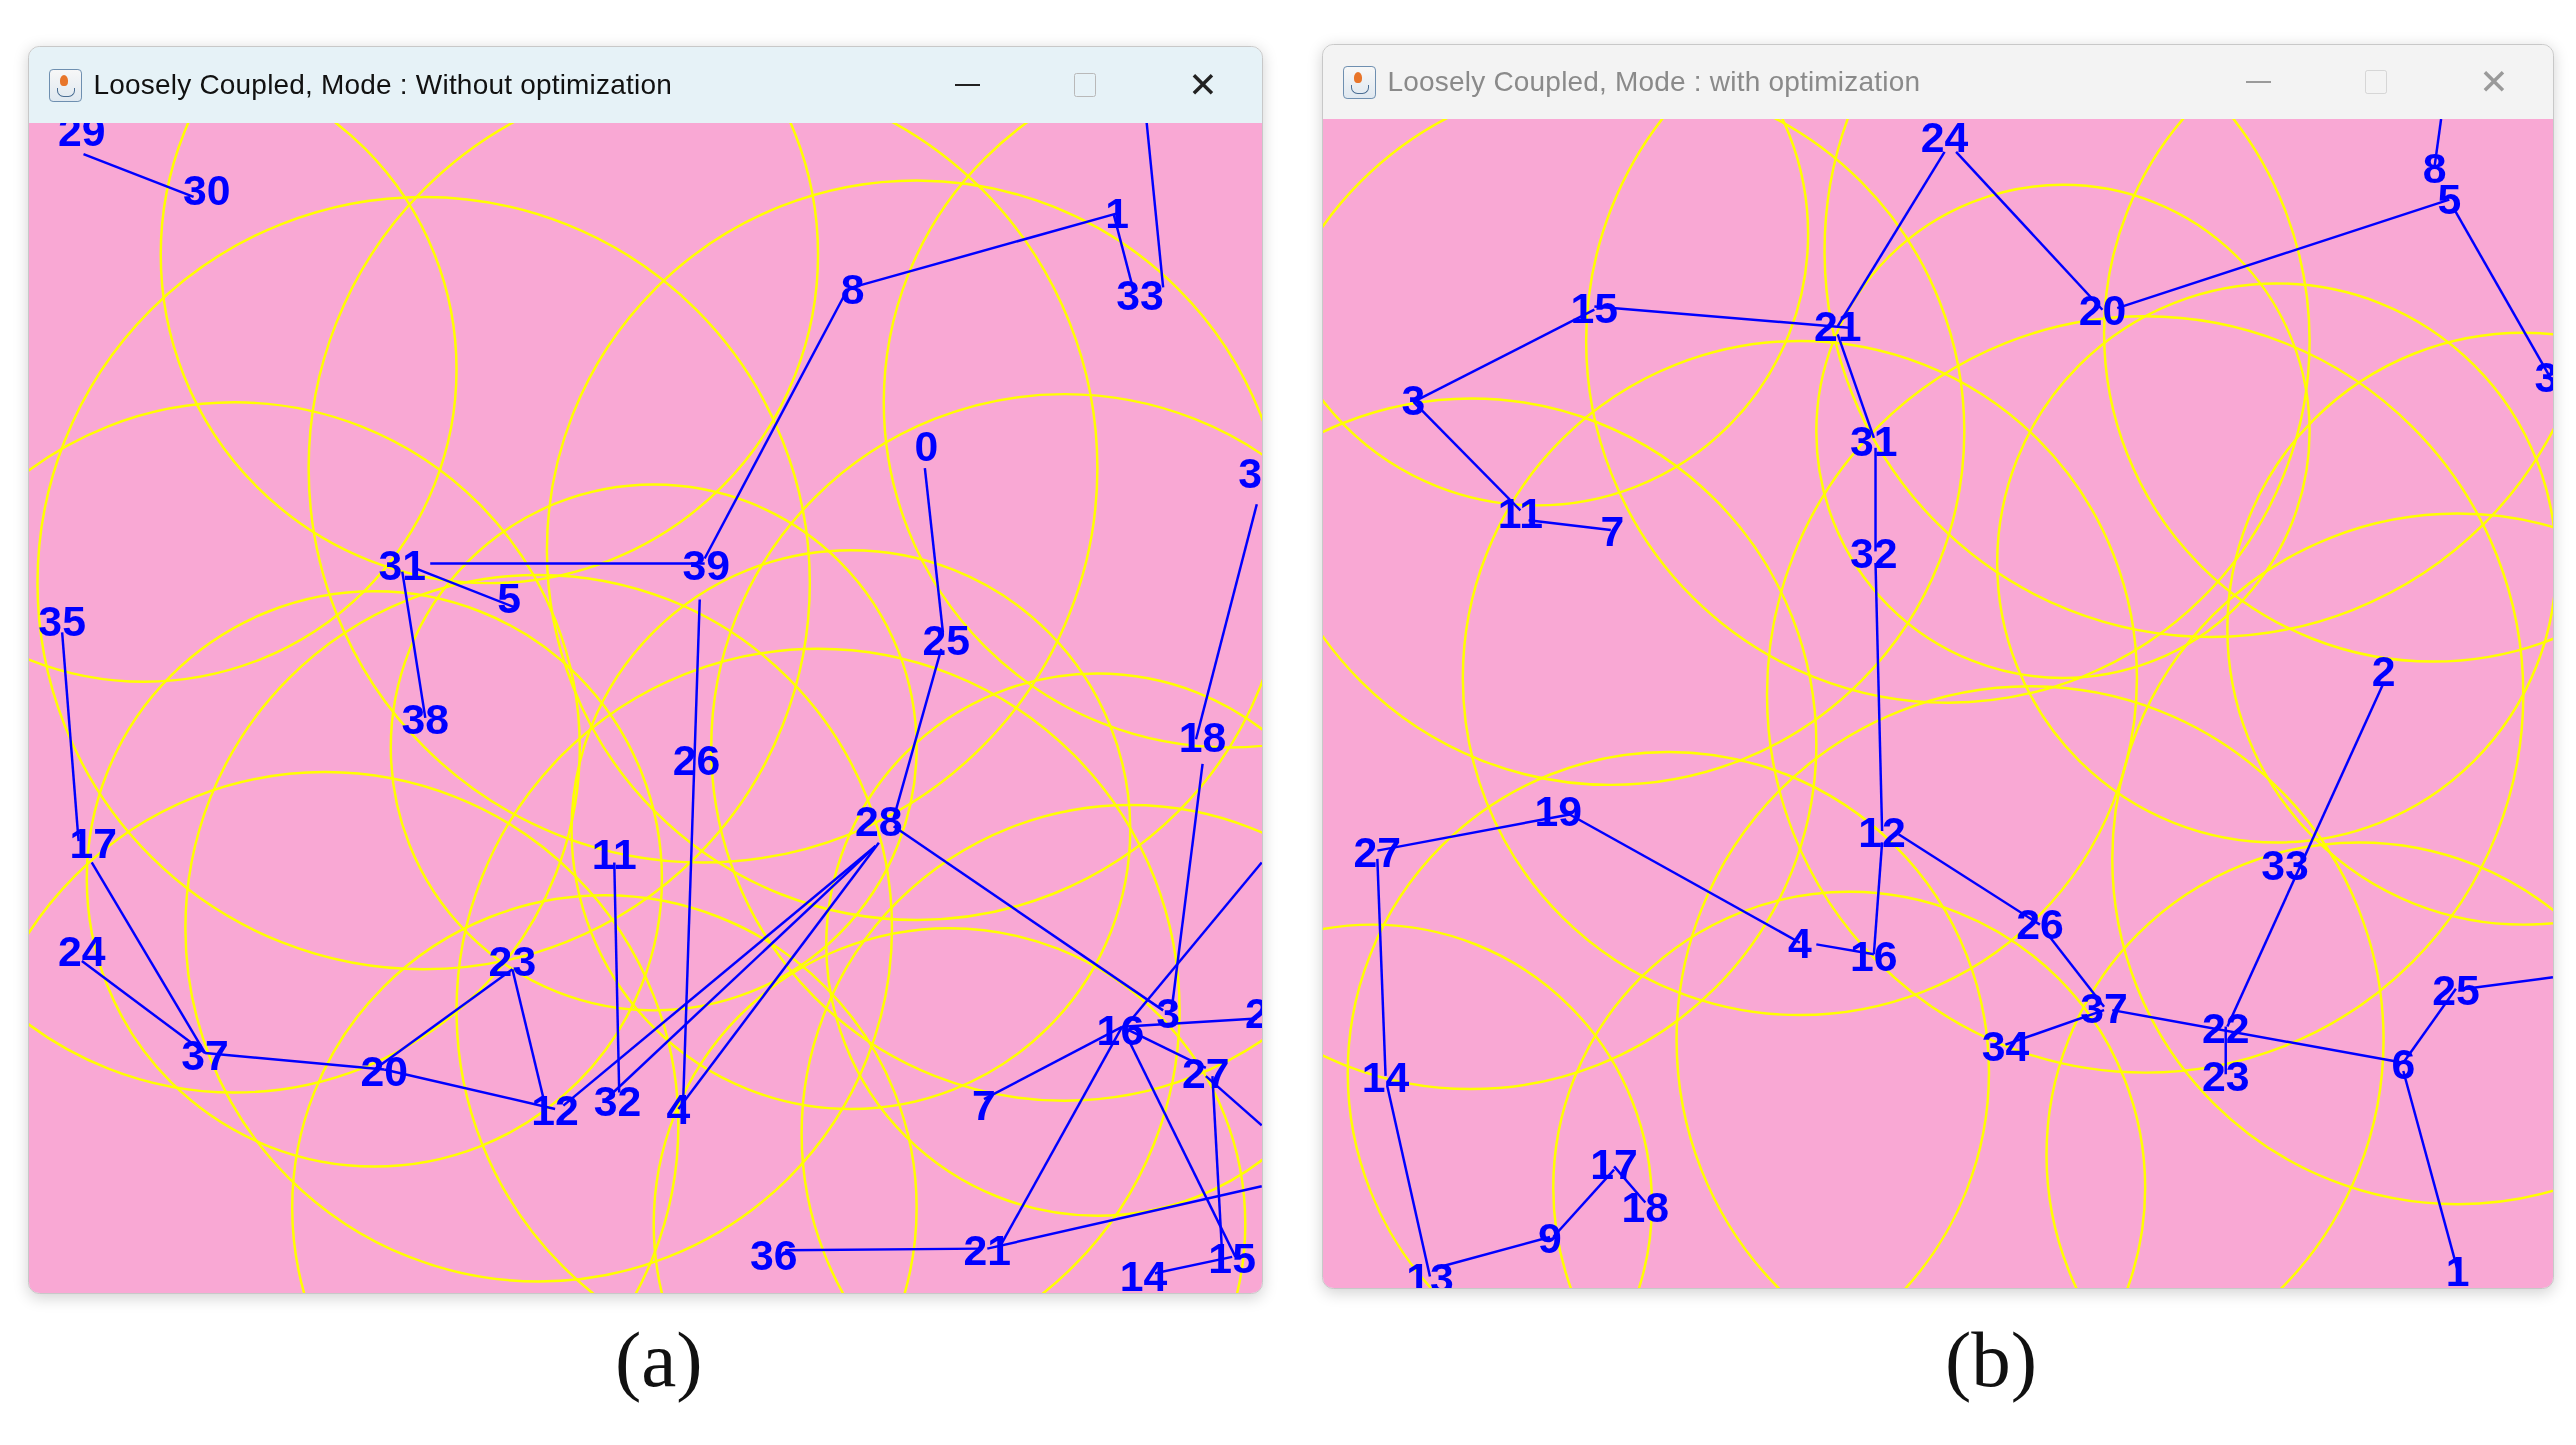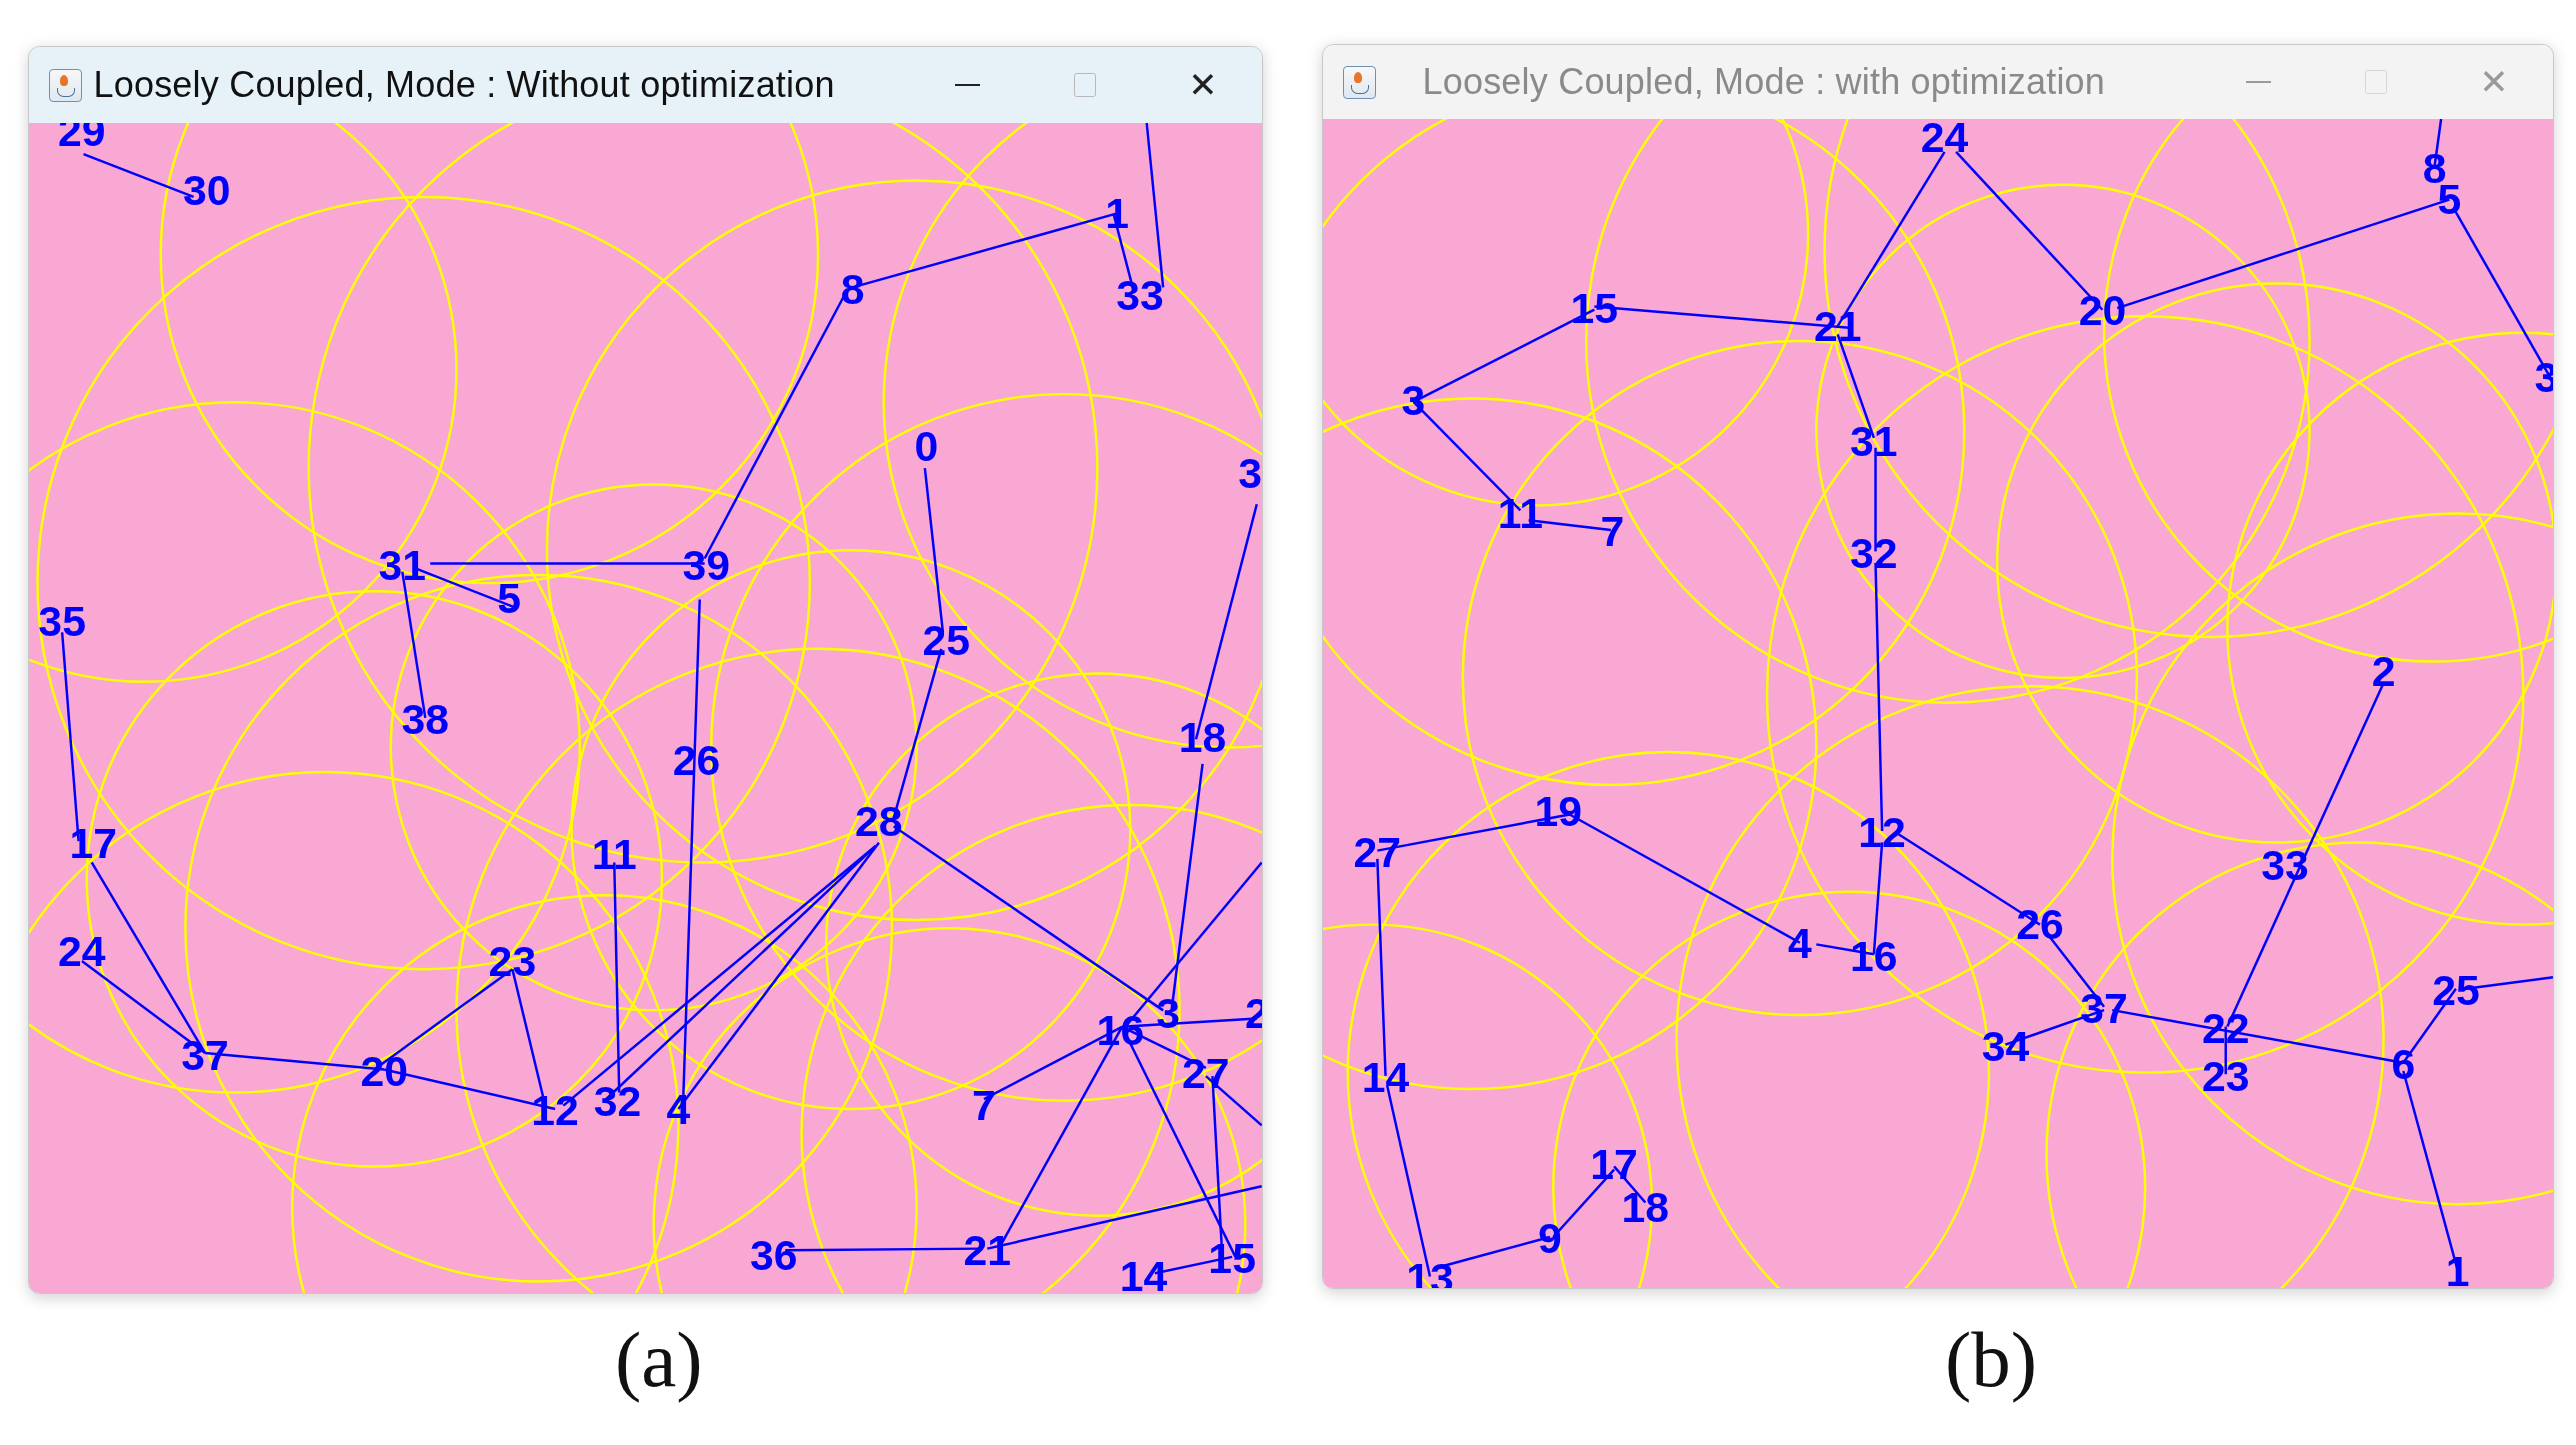--- a/index.html
+++ b/index.html
@@ -1,24 +1,24 @@
 <!DOCTYPE html>
 <html style="font-size:13px"><head>
 <meta charset="utf-8">
 <style>
   html, body { margin:0; padding:0; background:#ffffff; }
   body { width:2576px; height:1446px; position:relative; overflow:hidden; font-family:"Liberation Sans", sans-serif; }
   .window { position:absolute; border:1.6px solid #c8c8c8; border-radius:11.5px; overflow:hidden; background:#eeeeee; box-shadow:0 3.3px 15px rgba(0,0,0,0.18); }
   .titlebar { position:absolute; left:0; right:0; top:0; display:flex; align-items:center; }
   .titlebar.active { background:#e6f2f7; color:#111; }
-  .titlebar.inactive { background:#f3f3f3; color:#8a8a8a;gap:35px; }
+  .titlebar.inactive { background:#f3f3f3; color:#8a8a8a; }
   .app-icon { width:33px; height:33px; margin-left:20px; margin-right:11.5px; border:1.6px solid #6e8fb0; border-radius:4.1px; background:linear-gradient(#f7f7f7,#dfe8f0); position:relative; box-sizing:border-box; }
   .app-icon::before { content:""; position:absolute; left:10px; top:5px; width:8.2px; height:11.5px; background:#e8752a; border-radius:50% 50% 40% 40%; }
   .app-icon::after { content:""; position:absolute; left:6.6px; top:18px; width:16.4px; height:8.2px; border:1.6px solid #4b6e93; border-top:none; border-radius:0 0 6.6px 6.6px; }
-  .title-text { font-size:36px; white-space:nowrap; letter-spacing:0.2px; }
+  .title-text { font-size:28px; white-space:nowrap; letter-spacing:0.2px; }
   .controls { margin-left:auto; display:flex; align-items:center; height:100%; }
   .ctl { width:118px; height:100%; display:flex; align-items:center; justify-content:center; font-size:35px; }
   .ctl-min::before { content:""; width:25px; height:1.6px; background:currentColor; display:block; }
   .ctl-max::before { content:""; width:20px; height:21.4px; border:1.6px solid #b9b9b9; border-radius:2.5px; display:block; }
   .canvas { position:absolute; left:0; right:0; bottom:0; background:#f9a8d4; }
   .canvas svg { position:absolute; left:0; top:0; }
   .caption { position:absolute; font-family:"Liberation Serif", serif; font-size:79px; color:#111; }
 </style>
 </head>
 <body>

